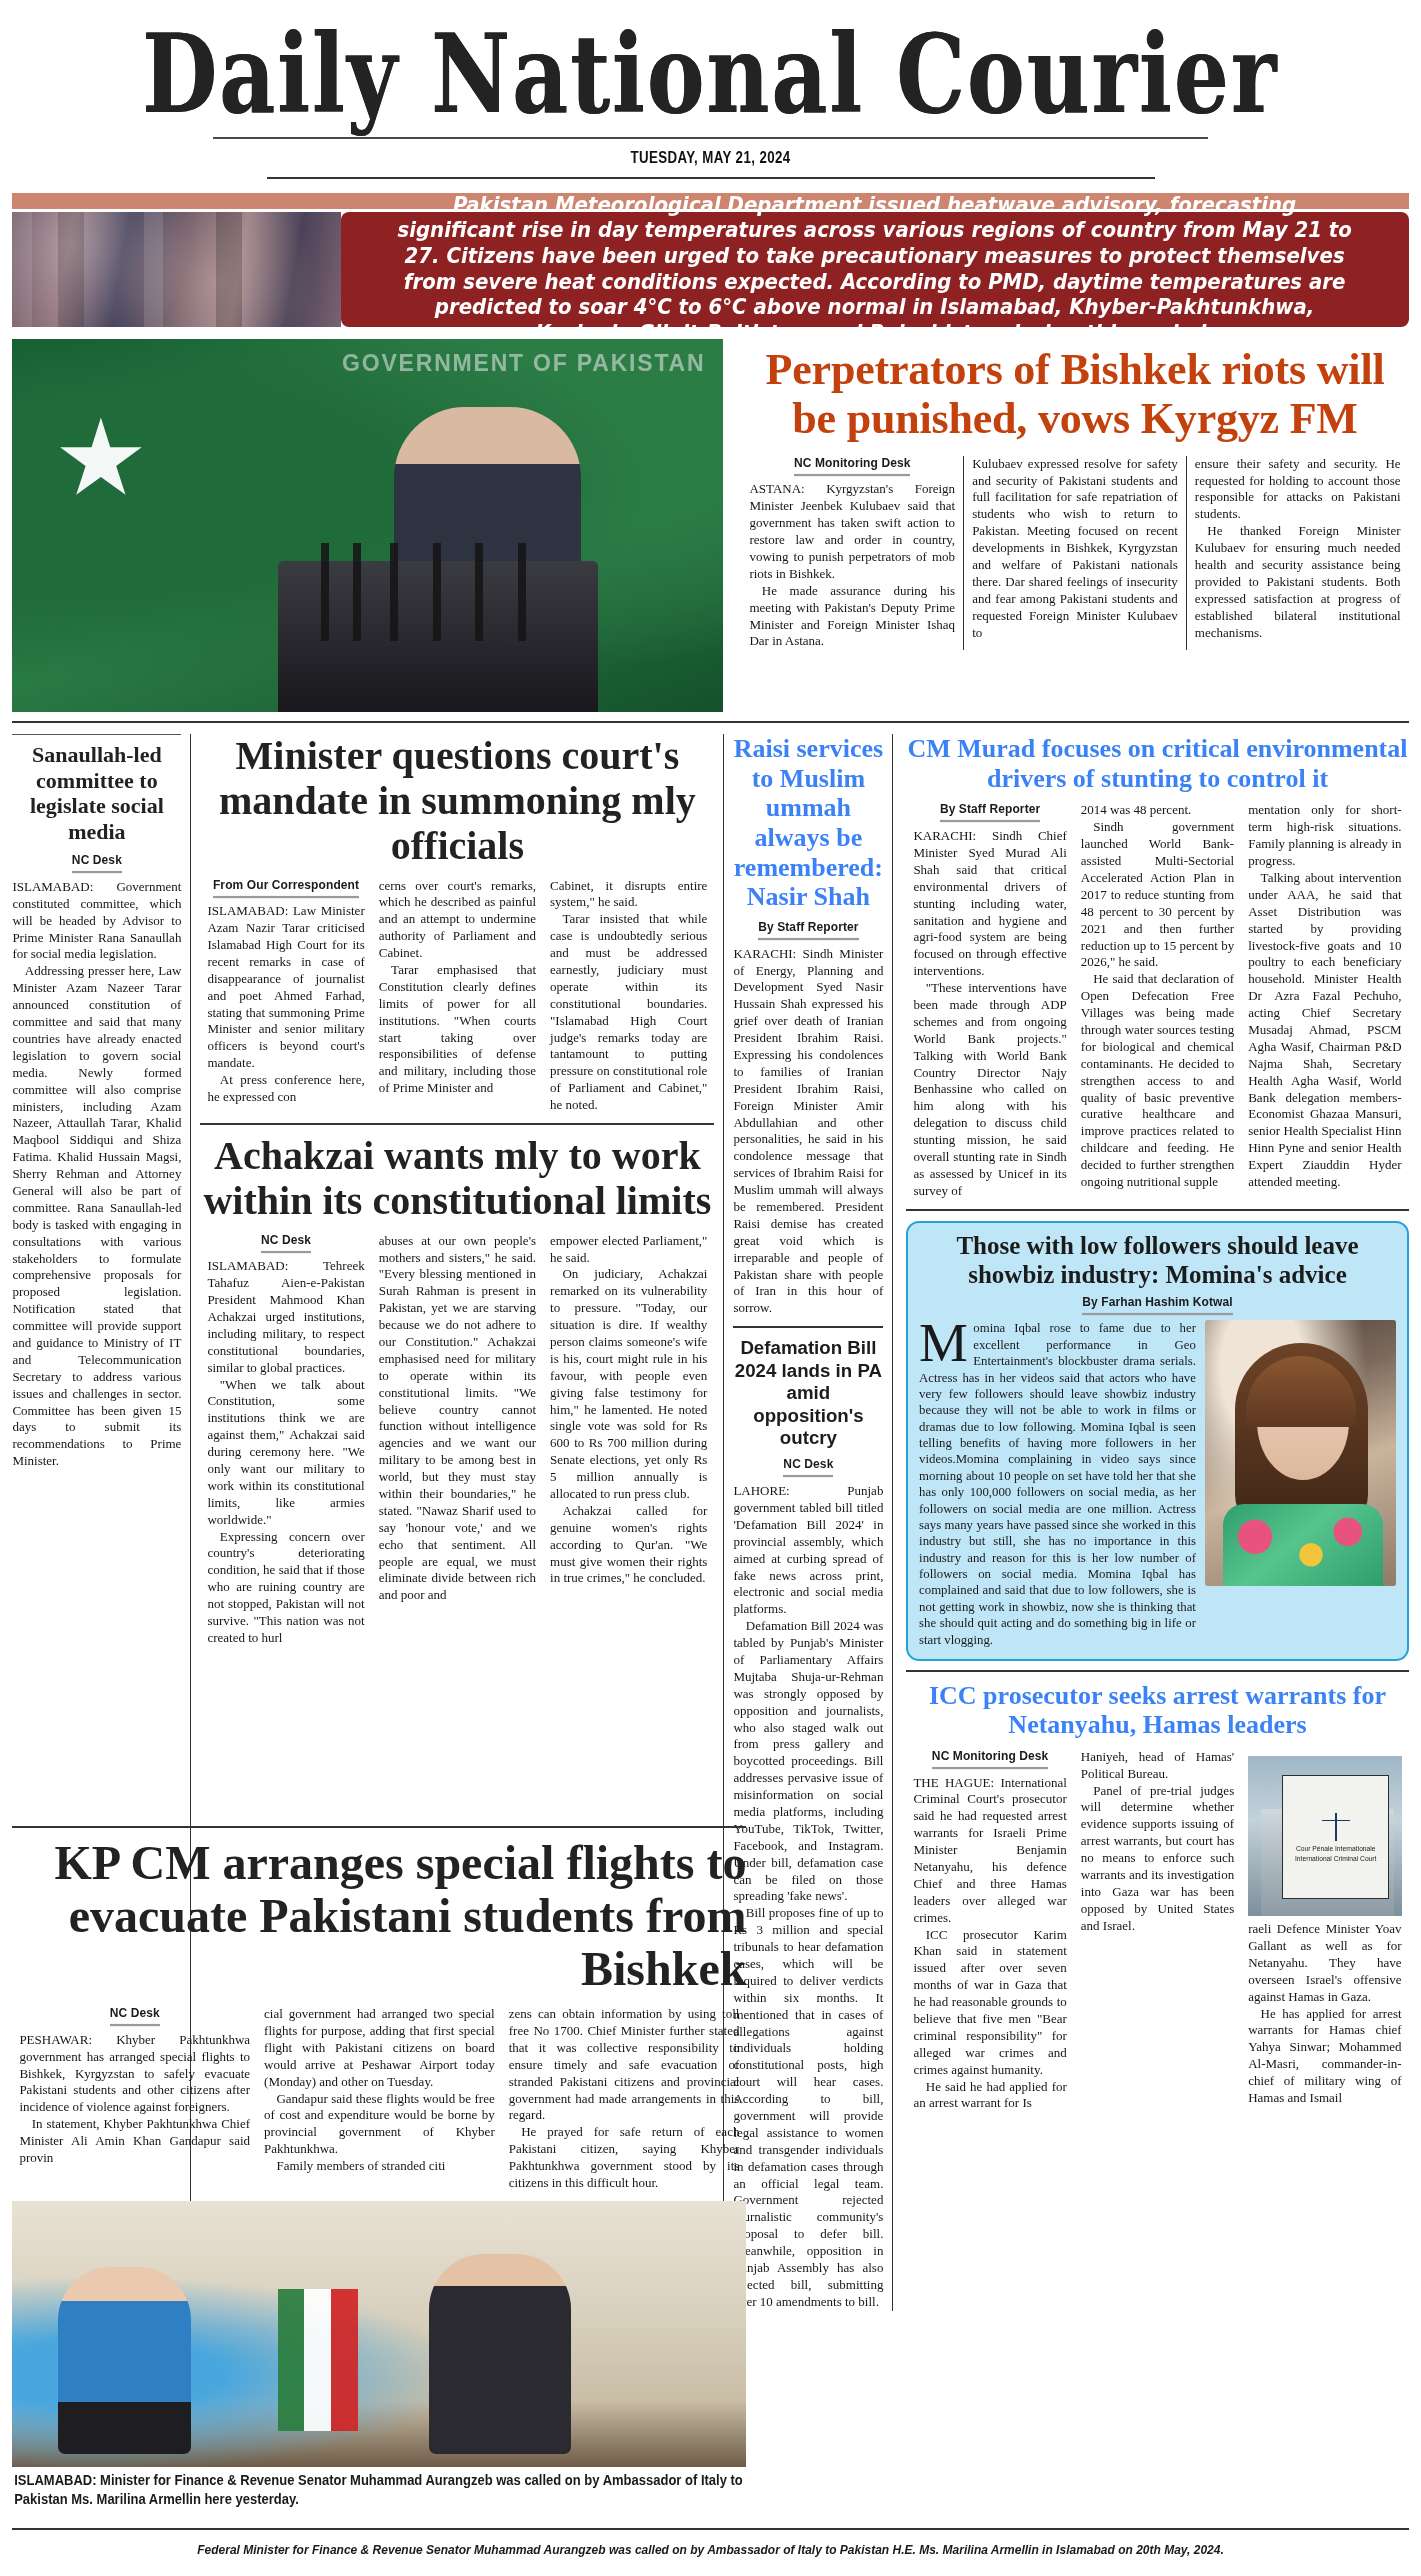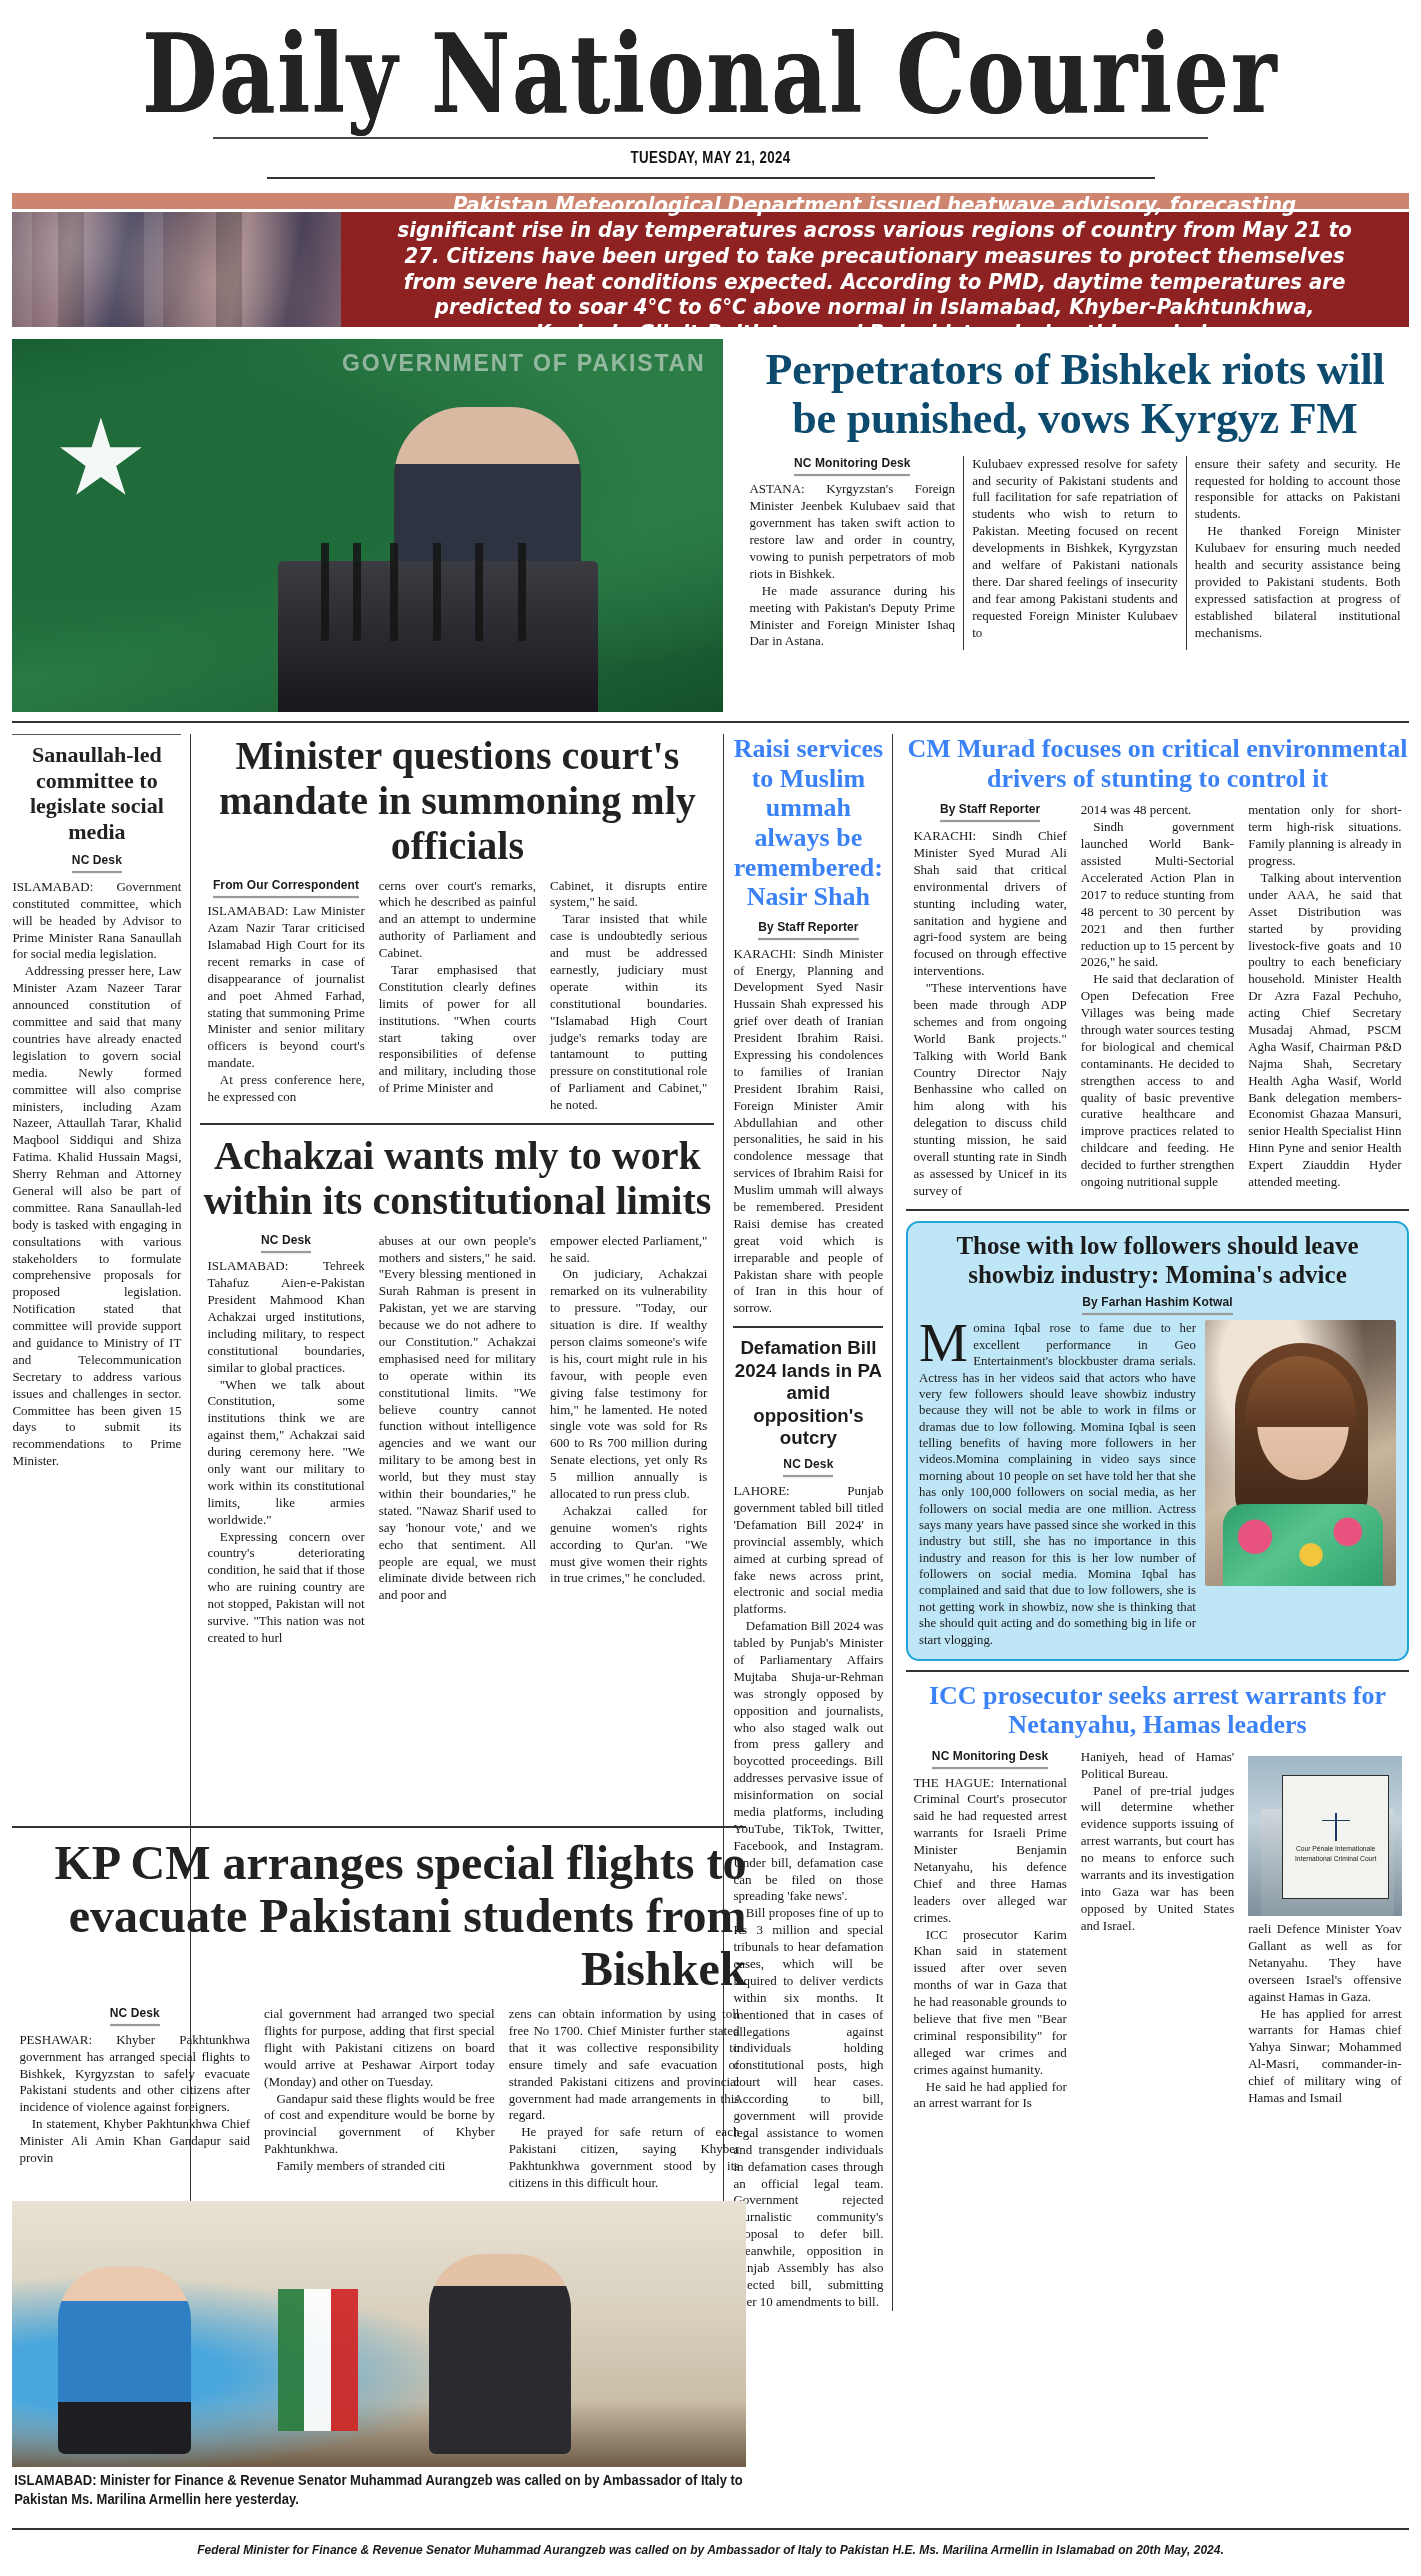--- a/index.html
+++ b/index.html
@@ -55,20 +55,21 @@
       linear-gradient(90deg, rgba(255,255,255,0.10) 0 6%, transparent 6% 14%, rgba(0,0,0,0.16) 14% 22%, transparent 22% 40%, rgba(255,255,255,0.12) 40% 46%, transparent 46% 62%, rgba(0,0,0,0.20) 62% 70%, transparent 70% 100%);
   }
   .advisory-text {
     flex:1; background:#8e2122; color:#ffffff;
     display:flex; align-items:center; justify-content:center;
     text-align:center; padding:3.6px 23px;
     font-family:"DejaVu Sans", sans-serif;
     font-style:italic; font-weight:700;
     font-size:21px; line-height:1.22;
     transform-origin:center;
+    border-radius:8px;
   }
   .advisory-text span { display:block; transform:scaleX(0.94); }
 
   
   .vline { border-left:1.1px solid #333; }
   .hline-thin { border-top:1.1px solid #555; }
 
   
   .lead-row { display:flex; margin-top:12.4px; gap:0; }
   .lead-photo {
@@ -100,21 +101,21 @@
   }
   .lead-photo .banner-text{
     position:absolute; right:18px; top:10.7px; color:#eaeaea; opacity:0.55;
     font-family:"Liberation Sans", sans-serif; font-weight:700; font-size:23px;
     letter-spacing:1.8px; text-align:right; line-height:1.15;
   }
   .lead-right { flex:1; padding-left:18px; }
   .lead-headline {
     font-family:"Liberation Serif", serif;
     font-weight:700; font-size:44px; line-height:1.12;
-    text-align:center; color:#0c4a6e; margin:5.3px 0 12.4px 0;
+    text-align:center; color:#c2410c; margin:5.3px 0 12.4px 0;
     letter-spacing:-0.2px;
   }
   .lead-cols { display:flex; gap:0; }
   .lead-col { flex:1; padding:0 8px; }
 
   
   .byline {
     font-family:"Liberation Sans", sans-serif;
     font-weight:700; font-size:12px; text-align:center;
     border-bottom:2.7px solid #9a9a9a; display:block;

